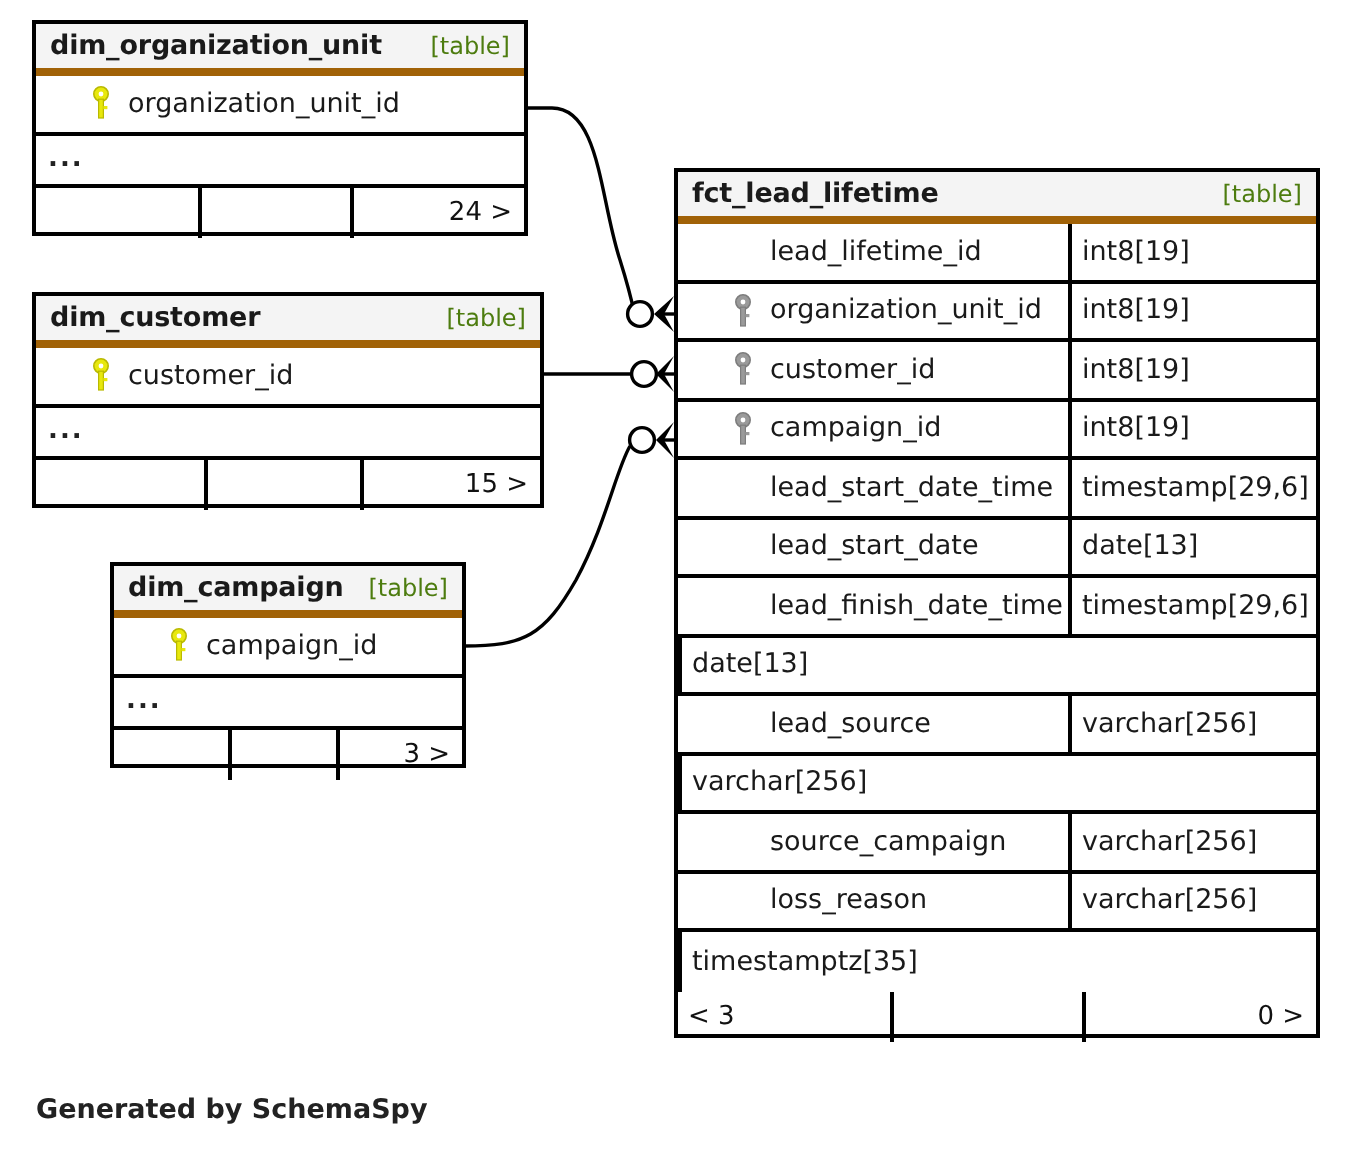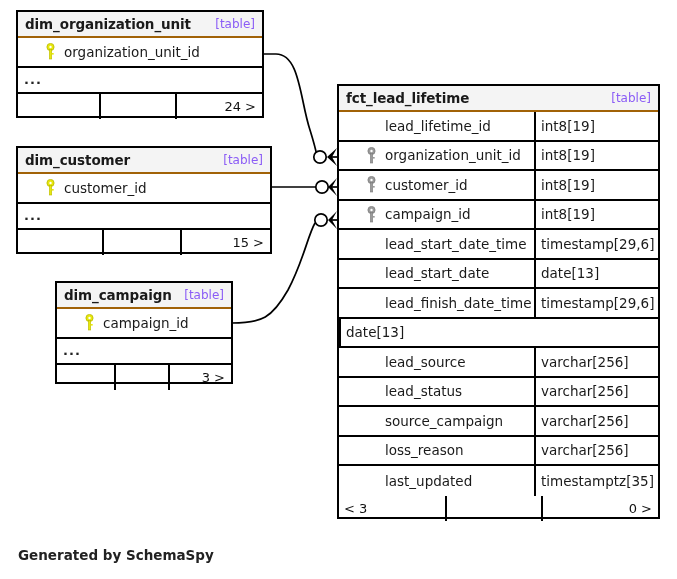--- a/index.html
+++ b/index.html
@@ -41,34 +41,34 @@
     box-sizing: border-box;
     font-size: 13.5px;
     color: #1a1a1a;
   }
 
   .ent-header {
     display: flex;
     align-items: center;
     justify-content: space-between;
     background: #f4f4f4;
-    border-bottom: 2px solid #a16207;
+    border-bottom: 4px solid #a16207;
     padding: 3px 7px 4px 7px;
     box-sizing: border-box;
     height: 26px;
   }
   .ent-name {
     font-weight: bold;
     font-size: 13.5px;
     letter-spacing: -0.1px;
     white-space: nowrap;
   }
   .ent-tag {
     font-size: 12px;
-    color: #8b5cf6;
+    color: #4d7c0f;
     white-space: nowrap;
     padding-left: 8px;
   }
 
   .ent-row {
     display: flex;
     align-items: stretch;
     border-bottom: 2px solid #000000;
     box-sizing: border-box;
     height: 29.5px;
@@ -345,45 +345,37 @@
           <div class="col-type" style="width: 124px;">date[13]</div>
         </div>
         <div class="ent-row">
           <div class="col-name">
             <span class="keyslot"></span>
             <span class="lbl">lead_source</span>
           </div>
           <div class="col-type" style="width: 124px;">varchar[256]</div>
         </div>
         <div class="ent-row">
-          <div class="col-name">
-            <span class="keyslot"></span>
-            <span class="lbl">lead_status</span>
-          </div>
           <div class="col-type" style="width: 124px;">varchar[256]</div>
         </div>
         <div class="ent-row">
           <div class="col-name">
             <span class="keyslot"></span>
             <span class="lbl">source_campaign</span>
           </div>
           <div class="col-type" style="width: 124px;">varchar[256]</div>
         </div>
         <div class="ent-row">
           <div class="col-name">
             <span class="keyslot"></span>
             <span class="lbl">loss_reason</span>
           </div>
           <div class="col-type" style="width: 124px;">varchar[256]</div>
         </div>
         <div class="ent-row">
-          <div class="col-name">
-            <span class="keyslot"></span>
-            <span class="lbl">last_updated</span>
-          </div>
           <div class="col-type" style="width: 124px;">timestamptz[35]</div>
         </div>
       </div>
 
     <div class="ent-footer">
       <div class="ft-cell ft-left">&lt; 3</div>
       <div class="ft-cell ft-mid"></div>
       <div class="ft-cell ft-right">0 &gt;</div>
     </div>
   </div>

